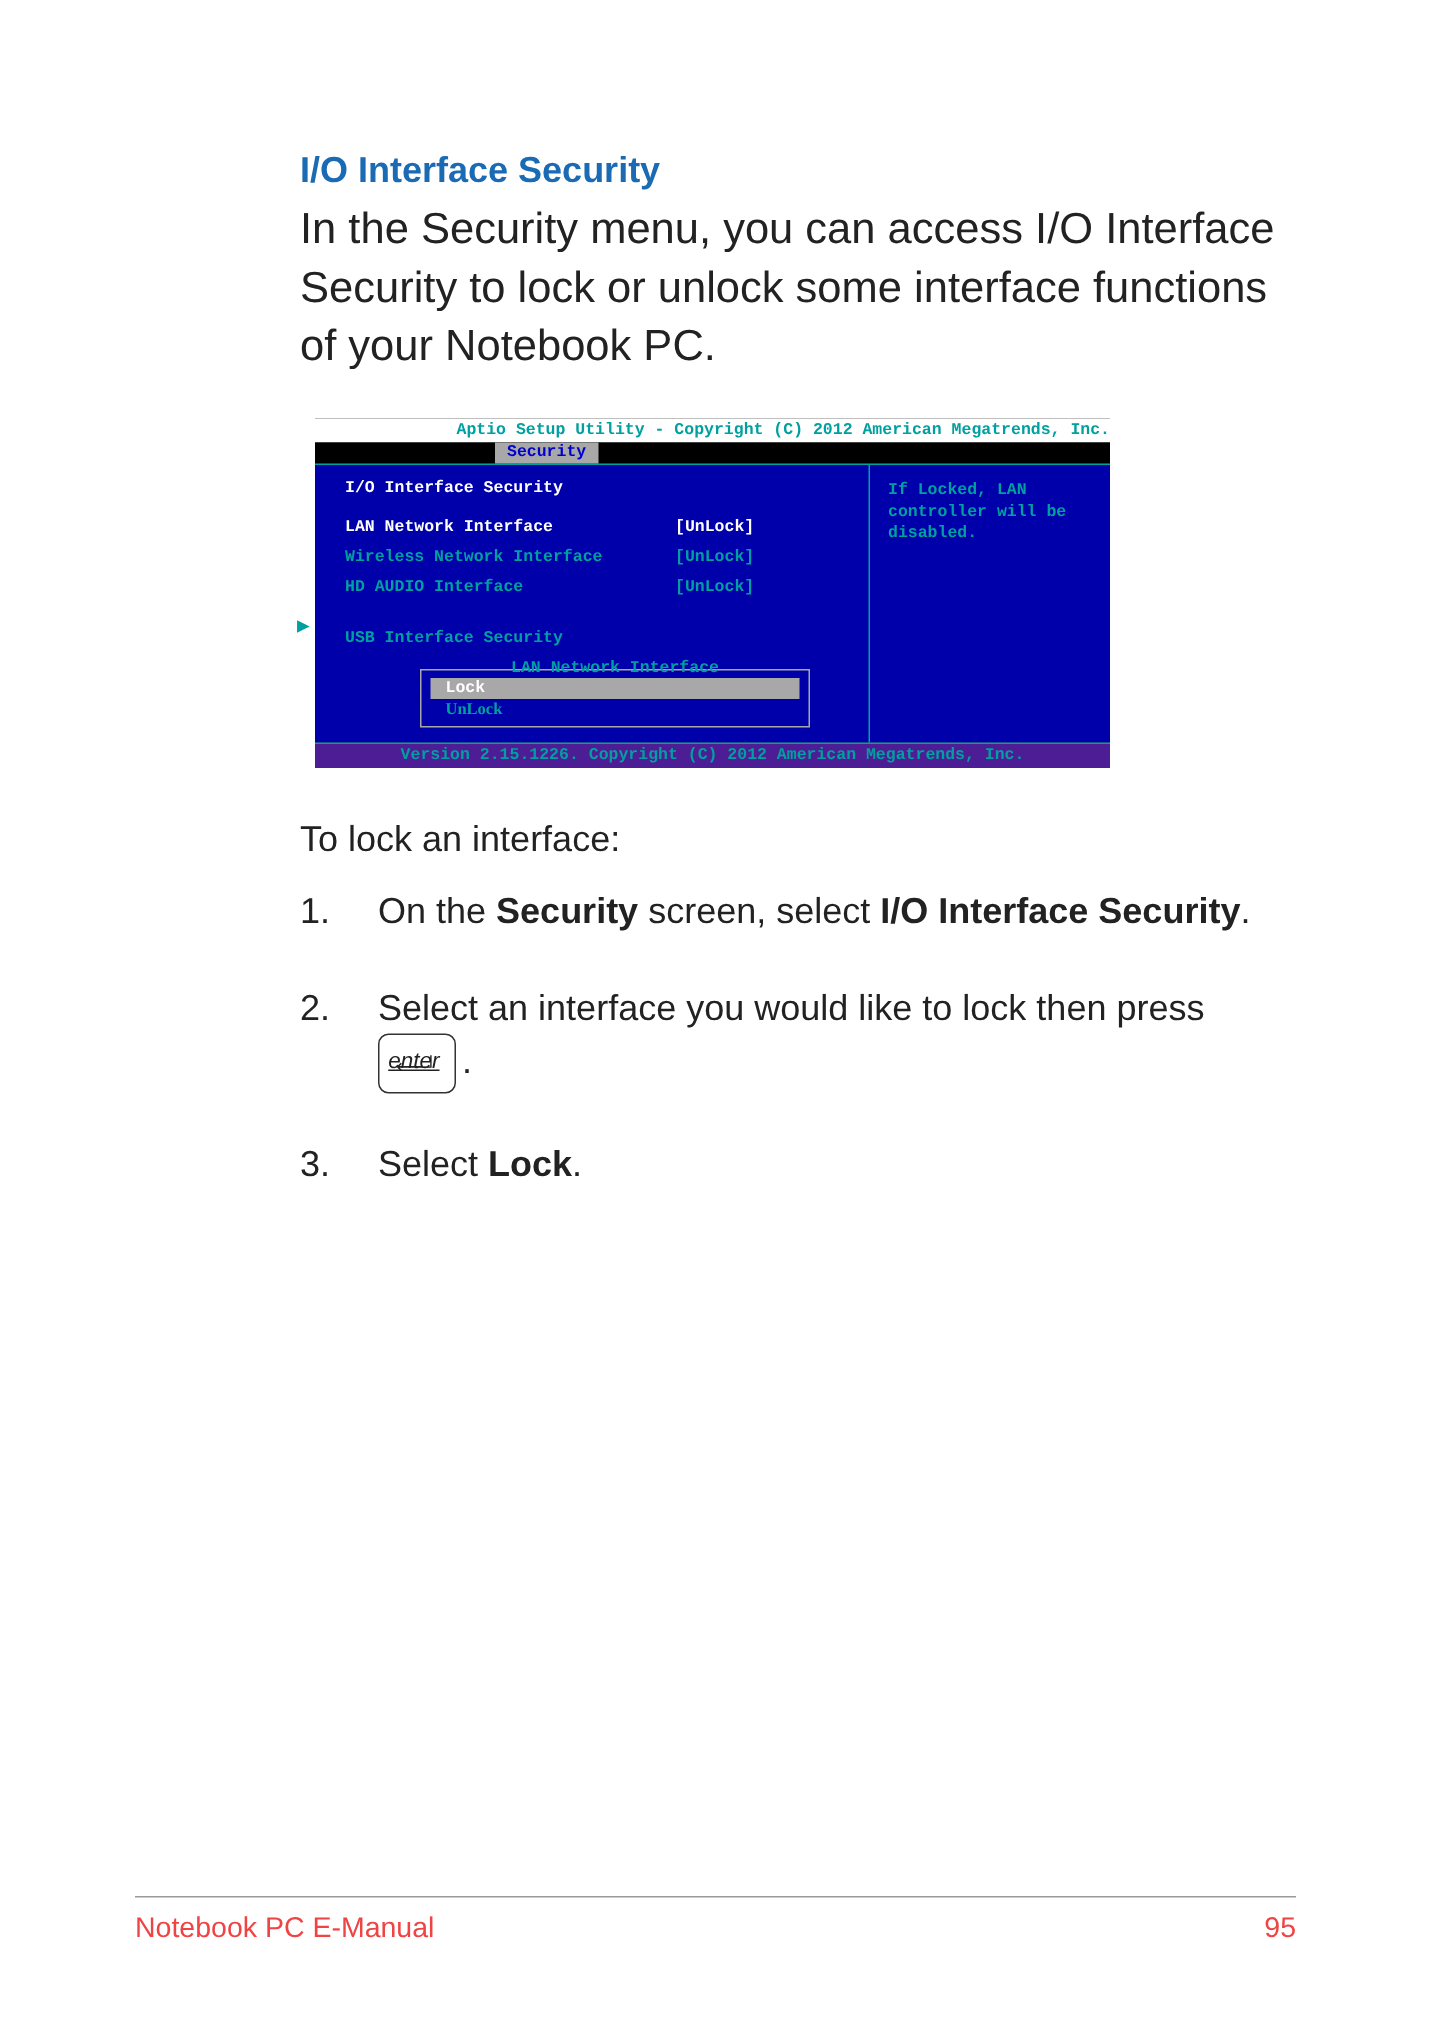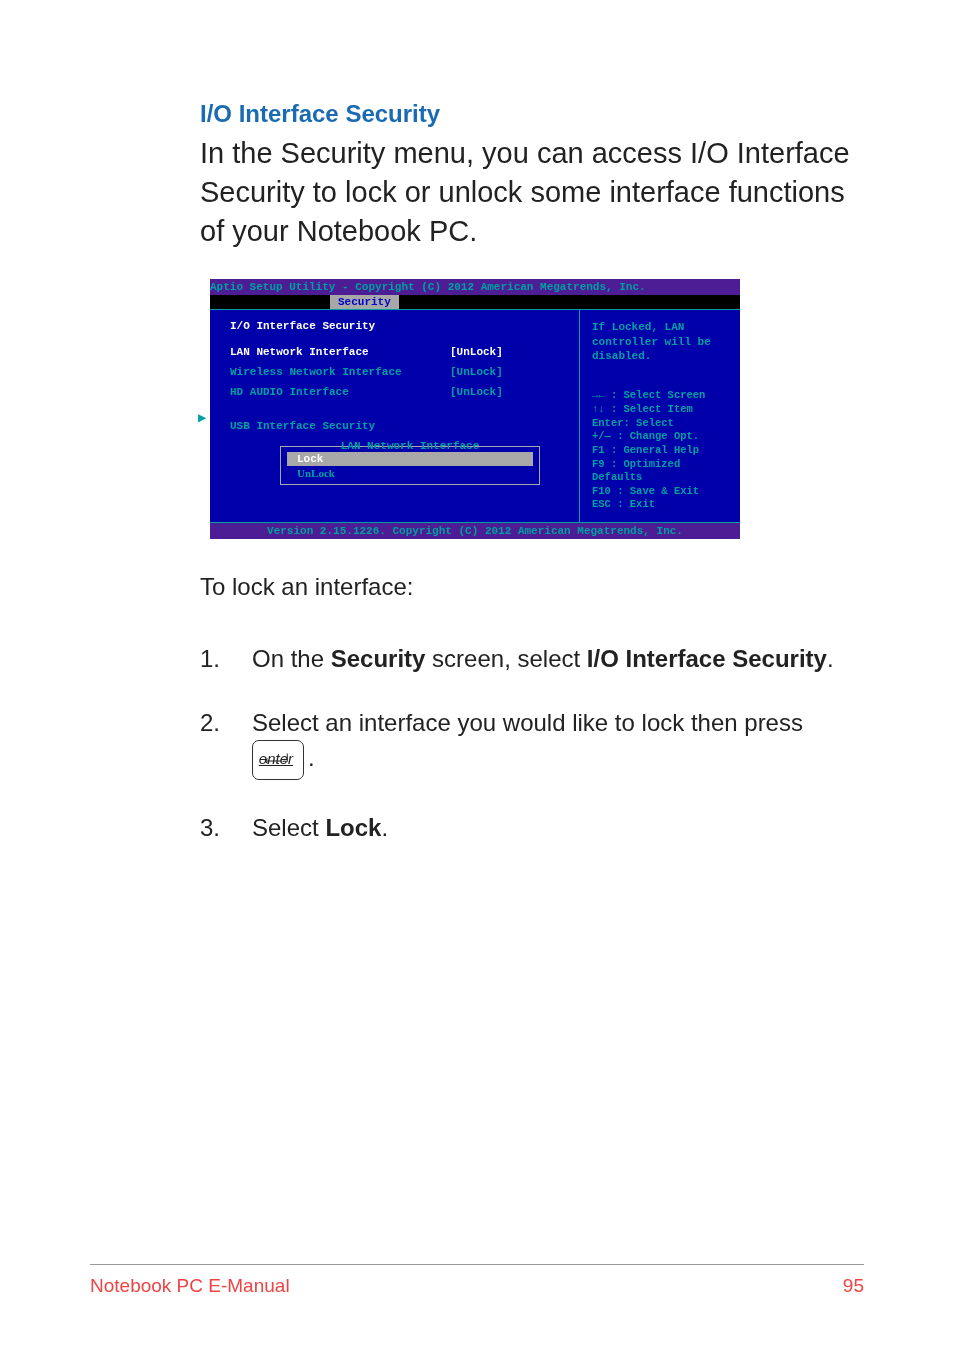--- a/index.html
+++ b/index.html
@@ -30,23 +30,23 @@
       width: 530px;
       margin-left: 10px;
       margin-bottom: 34px;
       font-family: "Courier New", monospace;
       font-size: 11px;
       font-weight: bold;
       background: #000;
       color: #fff;
     }
     .bios-title {
-      background: #4c1d95;
-      color: #00a0a0;
-      text-align: left;
+      background: #ffffff;
+      color: #00a0a0;
+      text-align: right;
       padding: 2px 0;
     }
     .bios-tab-row {
       background: #000;
       padding: 0 0 0 120px;
     }
     .bios-tab {
       background: #a8a8a8;
       color: #0000cc;
       padding: 1px 8px;
@@ -133,21 +133,21 @@
     }
     .bios-footer {
       background: #4c1d95;
       color: #00a0a0;
       text-align: center;
       padding: 2px 0;
       border-top: 1px solid #00a0a0;
     }
     .instruct {
       font-size: 24px;
-      margin-bottom: 42px;
+      margin-bottom: 18px;
     }
     .step-list {
       margin-left: 0;
     }
     .step {
       display: flex;
       font-size: 24px;
       margin-bottom: 32px;
       line-height: 1.35;
     }
@@ -229,30 +229,20 @@
         <div class="bios-submenu">USB Interface Security</div>
 
         <div class="bios-popup">
           <div class="bios-popup-title">LAN Network Interface</div>
           <div class="bios-popup-option selected">Lock</div>
           <div class="bios-popup-option normal">UnLock</div>
         </div>
       </div>
       <div class="bios-right">
         <div class="bios-help">If Locked, LAN controller will be disabled.</div>
-        <div class="bios-keys">
-          <div>→←  : Select Screen</div>
-          <div>↑↓  : Select Item</div>
-          <div>Enter: Select</div>
-          <div>+/—  : Change Opt.</div>
-          <div>F1   : General Help</div>
-          <div>F9   : Optimized Defaults</div>
-          <div>F10  : Save &amp; Exit</div>
-          <div>ESC  : Exit</div>
-        </div>
       </div>
     </div>
     <div class="bios-footer">Version 2.15.1226. Copyright (C) 2012 American Megatrends, Inc.</div>
   </div>
 
   <p class="instruct">To lock an interface:</p>
 
   <div class="step-list">
     <div class="step">
       <span class="step-num">1.</span>

